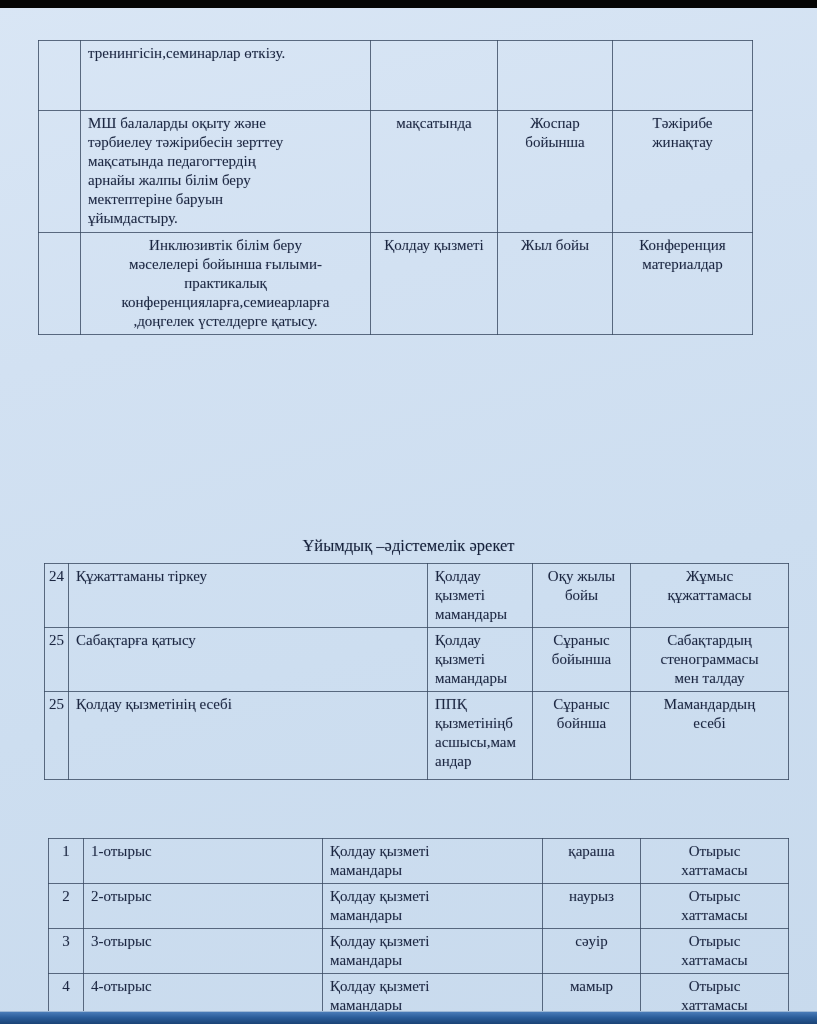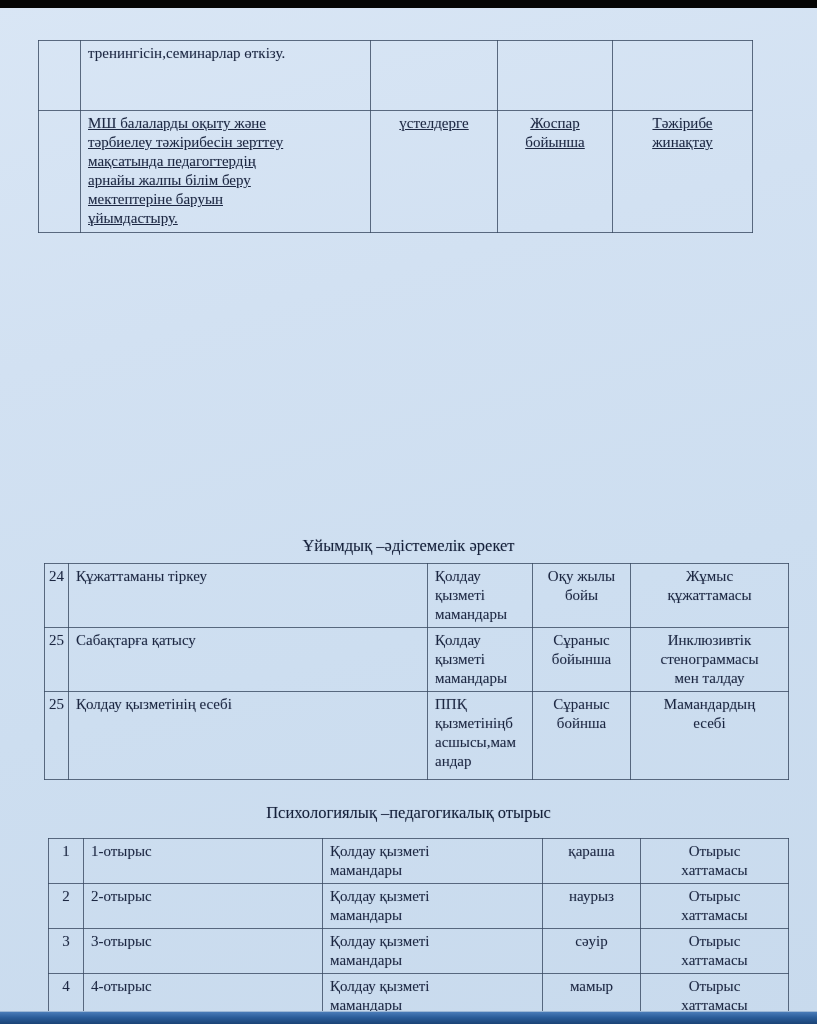--- a/index.html
+++ b/index.html
@@ -41,21 +41,21 @@
   td.center{text-align:center;}
   .heading{
     position:absolute;left:0;width:100%;
     text-align:center;
     font-weight:normal;font-size:16.5px;
     color:#15203a;
     text-shadow:0 0 1px rgba(21,32,58,0.3);
   }
   
   .t1{left:38px;top:40px;width:714px;}
-  .t1 .r1{height:70px;} .t1 .r2{height:122px;text-decoration:underline;} .t1 .r3{height:101px;}
+  .t1 .r1{height:70px;} .t1 .r2{height:122px;} .t1 .r3{height:101px;}
   .t1 .r4{height:76px;} .t1 .r5{height:98px;}
   
   .t2{left:44px;top:563px;width:744px;}
   .t2 .r1{height:62px;} .t2 .r2{height:60px;} .t2 .r3{height:88px;}
   
   .t3{left:48px;top:838px;width:740px;}
   .t3 tr{height:43px;}
   .h1{top:536px;}
   .h2{top:803px;}
 </style>
@@ -83,25 +83,37 @@
         <td class="center"></td>
       </tr>
       <tr class="r2">
         <td class="num"></td>
         <td class="left">МШ балаларды оқыту және
 тәрбиелеу тәжірибесін зерттеу
 мақсатында педагогтердің
 арнайы жалпы білім беру
 мектептеріне баруын
 ұйымдастыру.</td>
-        <td class="center">үстелдерге</td>
+        <td class="center">мақсатында</td>
         <td class="center">Жоспар
 бойынша</td>
         <td class="center">Тәжірибе
 жинақтау</td>
+      </tr>
+      <tr class="r5">
+        <td class="num"></td>
+        <td class="center">Инклюзивтік білім беру
+мәселелері бойынша ғылыми-
+практикалық
+конференцияларға,семиеарларға
+,доңгелек үстелдерге қатысу.</td>
+        <td class="center">Қолдау қызметі</td>
+        <td class="center">Жыл бойы</td>
+        <td class="center">Конференция
+материалдар</td>
       </tr>
     </tbody>
   </table>
 
   <div class="heading h1">Ұйымдық –әдістемелік әрекет</div>
 
   <table class="t2">
     <colgroup>
       <col style="width:24px">
         <col style="width:359px">
@@ -122,40 +134,39 @@
 құжаттамасы</td>
       </tr>
       <tr class="r2">
         <td class="num">25</td>
         <td class="left">Сабақтарға қатысу</td>
         <td class="left">Қолдау
 қызметі
 мамандары</td>
         <td class="center">Сұраныс
 бойынша</td>
-        <td class="center">Инклюзивтік
+        <td class="center">Сабақтардың
 стенограммасы
 мен талдау</td>
       </tr>
       <tr class="r3">
         <td class="num">25</td>
         <td class="left">Қолдау қызметінің есебі</td>
         <td class="left">ППҚ
 қызметініңб
 асшысы,мам
 андар</td>
         <td class="center">Сұраныс
 бойнша</td>
         <td class="center">Мамандардың
 есебі</td>
       </tr>
     </tbody>
   </table>
 
-  <div class="heading h2">Психологиялық –педагогикалық  отырыс</div>
 
   <table class="t3">
     <colgroup>
       <col style="width:35px">
         <col style="width:239px">
         <col style="width:220px">
       <col style="width:98px">
         <col style="width:148px">
     </colgroup>
     <tbody>

